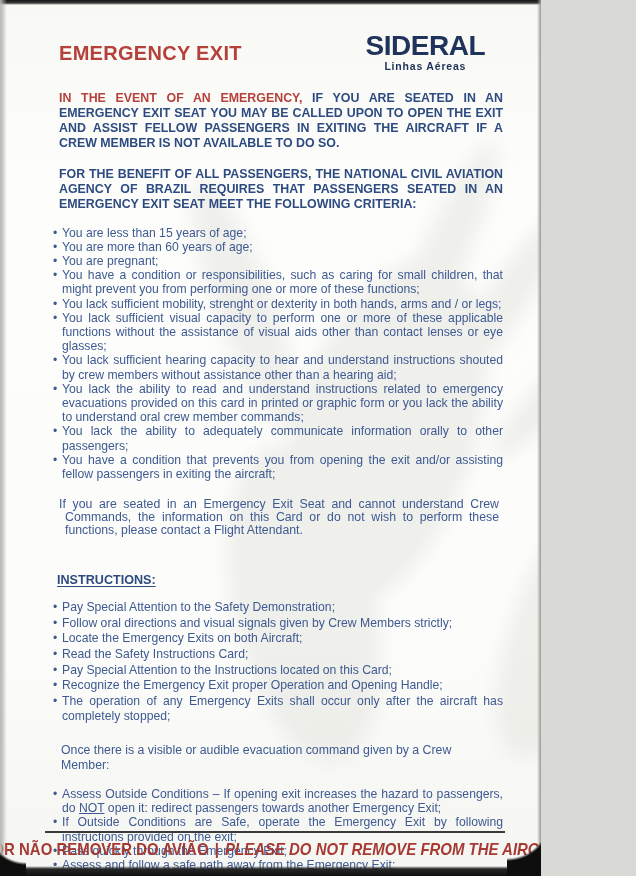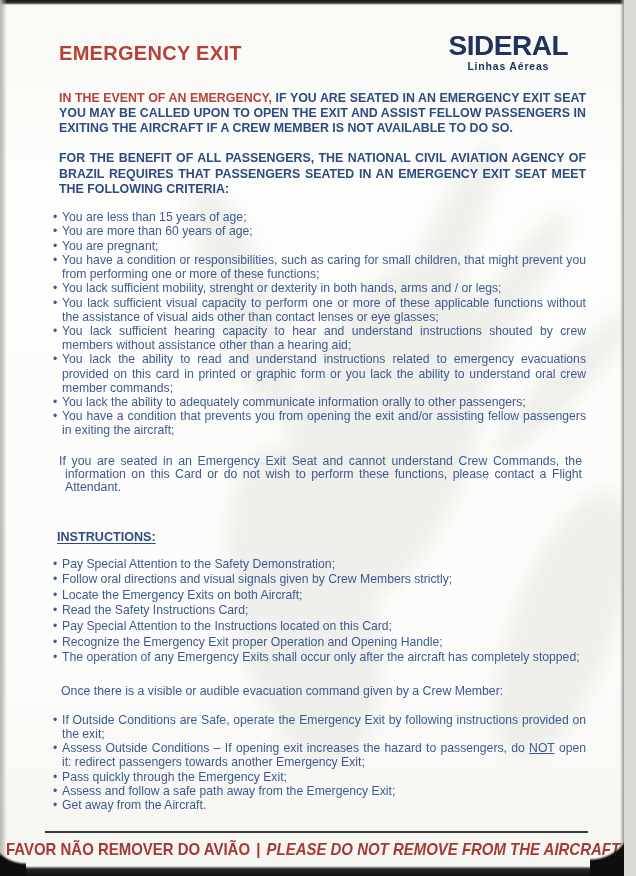--- a/index.html
+++ b/index.html
@@ -1,17 +1,17 @@
 <!DOCTYPE html>
 <html><head>
 <meta charset="utf-8">
 <style>
   html,body{margin:0;padding:0;background:#d9d9d6;}
   .scan{
-    position:relative;width:624px;height:876px;background:#e9e9e6;
+    position:relative;width:541px;height:876px;background:#e9e9e6;
     overflow:hidden;font-family:"Liberation Sans","DejaVu Sans",sans-serif;
   }
   
   .edge-top{position:absolute;top:0;left:0;right:0;height:5px;
     background:linear-gradient(180deg,#141414 0%,#3a3a3a 60%,rgba(60,60,60,0) 100%);z-index:5;}
   .edge-bottom{position:absolute;bottom:0;left:0;right:0;height:10px;
     background:linear-gradient(0deg,#101010 0%,#262626 70%,rgba(40,40,40,0) 100%);z-index:5;}
   .edge-left{position:absolute;top:0;bottom:0;left:0;width:7px;
     background:linear-gradient(90deg,#b7b7b2 0%,rgba(200,200,196,0) 100%);z-index:5;}
   .edge-right{position:absolute;top:0;bottom:0;right:0;width:4px;
@@ -132,22 +132,22 @@
           <li>Locate the Emergency Exits on both Aircraft;</li>
           <li>Read the Safety Instructions Card;</li>
           <li>Pay Special Attention to the Instructions located on this Card;</li>
           <li>Recognize the Emergency Exit proper Operation and Opening Handle;</li>
           <li>The operation of any Emergency Exits shall occur only after the aircraft has completely stopped;</li>
         </ul>
 
       <p class="once bodytxt">Once there is a visible or audible evacuation command given by a Crew Member:</p>
 
       <ul class="dots bodytxt" style="margin-top:14px;">
+          <li><span>Assess Outside Conditions – If opening exit increases the hazard to passengers, do </span><span class="u-word">NOT</span><span> open it: redirect passengers towards another Emergency Exit;</span></li>
           <li><span>If Outside Conditions are Safe, operate the Emergency Exit by following instructions provided on the exit;</span><span class="u-word"></span><span></span></li>
-          <li><span>Assess Outside Conditions – If opening exit increases the hazard to passengers, do </span><span class="u-word">NOT</span><span> open it: redirect passengers towards another Emergency Exit;</span></li>
           <li><span>Pass quickly through the Emergency Exit;</span><span class="u-word"></span><span></span></li>
           <li><span>Assess and follow a safe path away from the Emergency Exit;</span><span class="u-word"></span><span></span></li>
           <li><span>Get away from the Aircraft.</span><span class="u-word"></span><span></span></li>
         </ul>
 
     </div>
 
     <div class="footer">
       <hr class="divider">
       <div class="banner">

